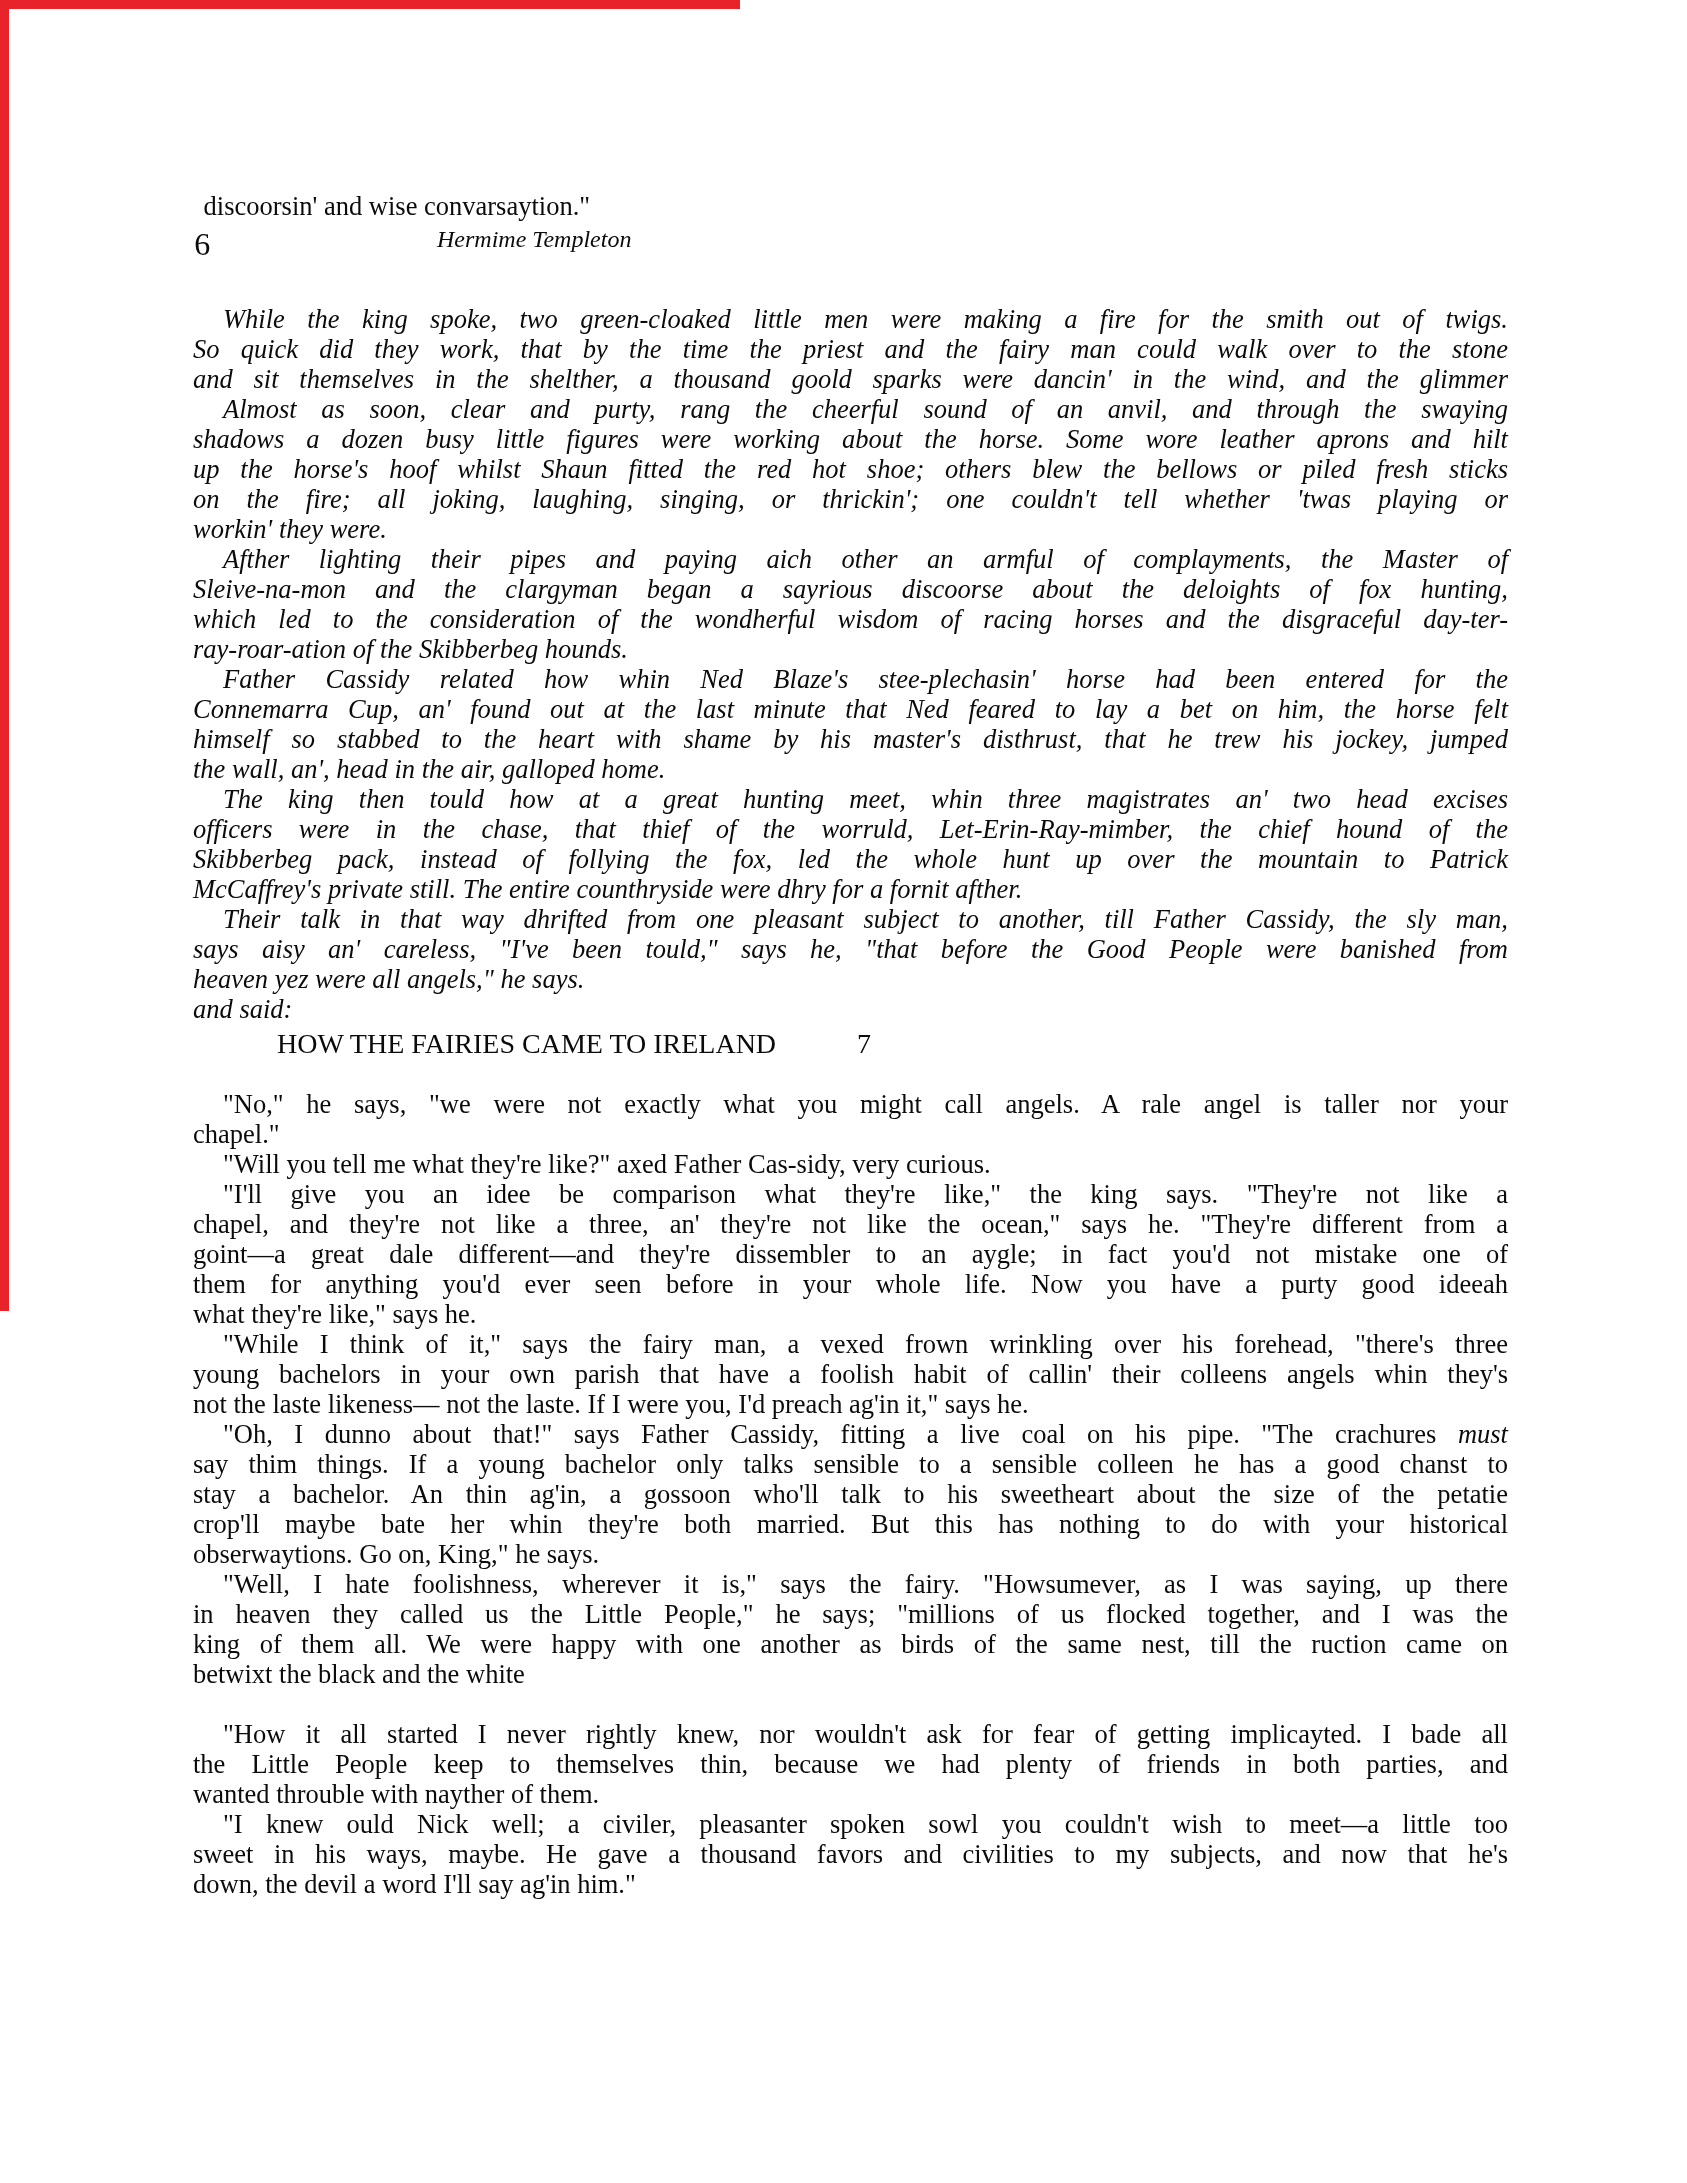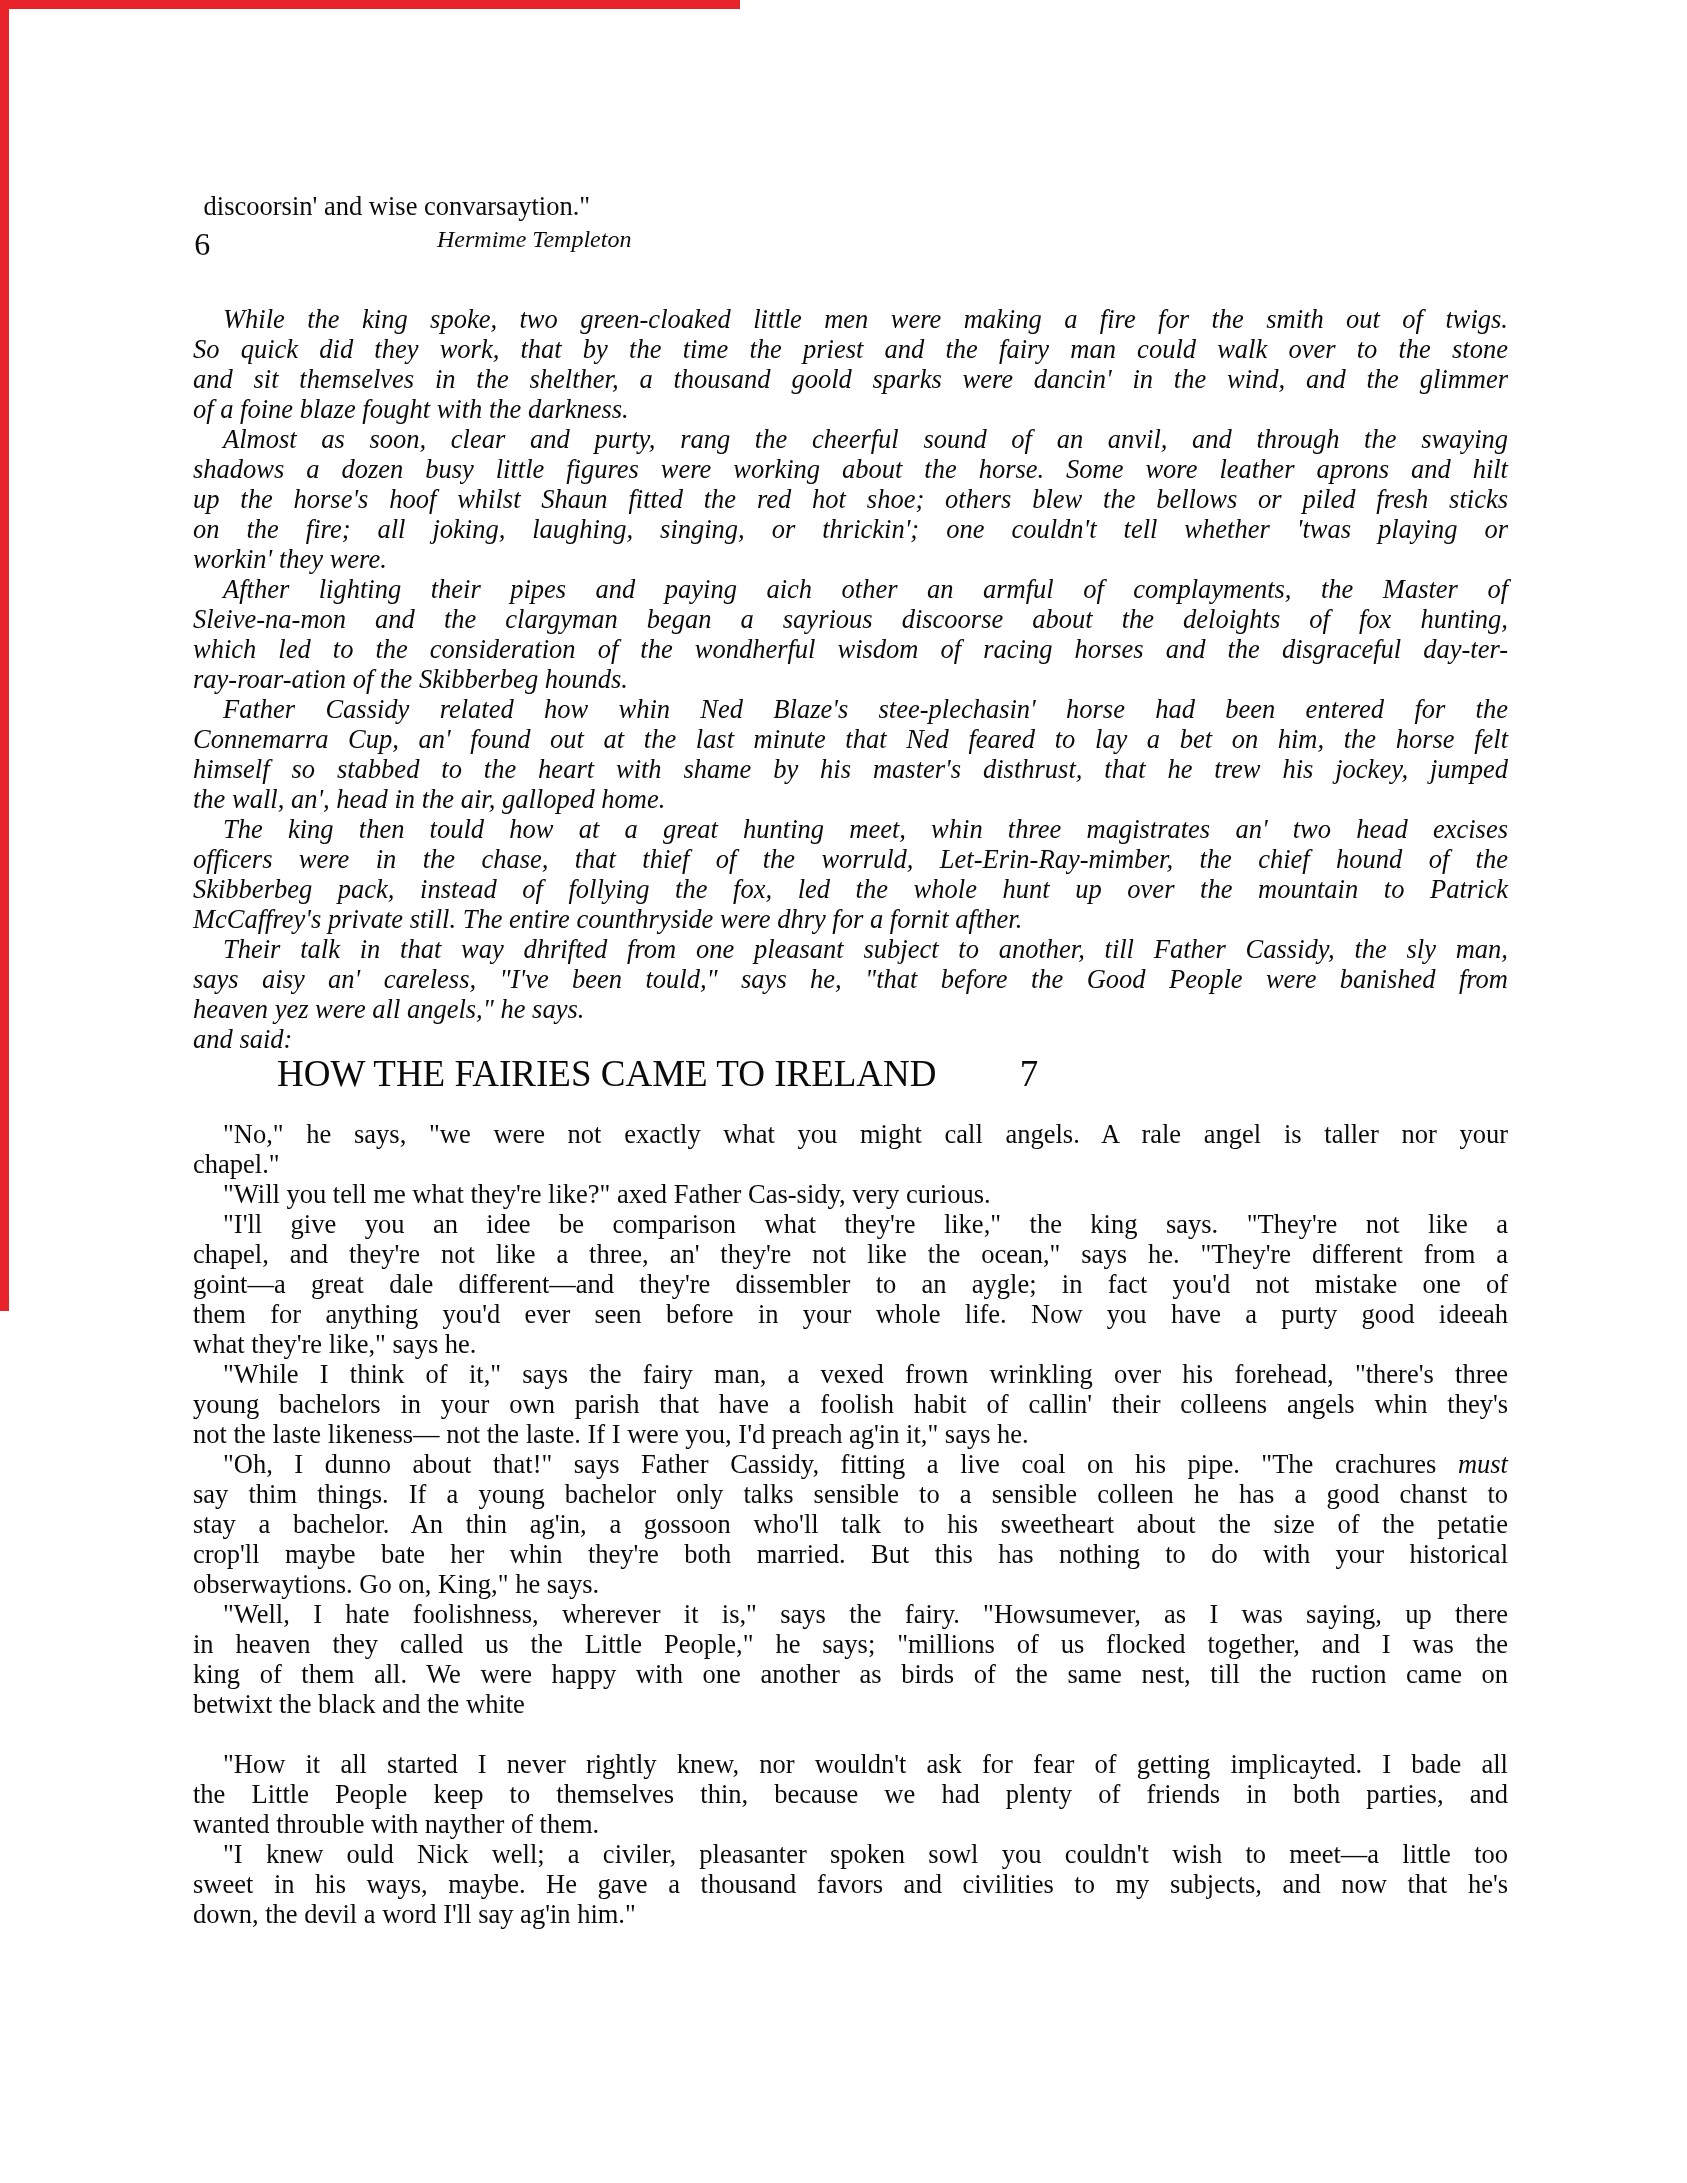--- a/index.html
+++ b/index.html
@@ -19,21 +19,21 @@
   .runhead .pn{position:absolute;left:1.3px;top:5.3px;font-size:32px;}
   .runhead .rtitle{position:absolute;left:244px;top:0;font-size:24px;font-style:italic;}
   .body-start{margin-top:38px;font-style:italic;}
   .para .line{
     text-align:justify;text-align-last:justify;text-justify:inter-word;
     line-height:30px;min-height:30px;
   }
   .para .line.last{text-align-last:left;}
   .para .line.first{text-indent:30px;}
   .para.gap-before{margin-top:30px;}
-  .sect{margin-top:5.3px;margin-bottom:30px;height:30px;text-indent:84px;font-size:37px;line-height:30px;}
+  .sect{margin-top:5.3px;margin-bottom:30px;height:30px;text-indent:84px;font-size:28px;line-height:30px;}
   .sect .sect-num{margin-left:74px;}
   i{}
 </style>
 </head>
 <body>
 
 <div class="page">
   <div class="red-bar-v" style="background-color: rgb(232, 35, 42);"></div>
   <div class="red-bar-h" style="background-color: rgb(232, 35, 42);"></div>
 
@@ -43,21 +43,20 @@
     <div class="runhead">
       <span class="pn">6</span>
       <span class="rtitle">Hermime Templeton</span>
     </div>
 
     <div id="paras1" class="body-start">
         <div class="para">
           <div class="line first">While the king spoke, two green-cloaked little men were making a fire for the smith out of twigs.</div>
           <div class="line">So quick did they work, that by the time the priest and the fairy man could walk over to the stone</div>
           <div class="line">and sit themselves in the shelther, a thousand goold sparks were dancin' in the wind, and the glimmer</div>
-          <div class="line last">of a foine blaze fought with the darkness.</div>
         </div>
         <div class="para">
           <div class="line first">Almost as soon, clear and purty, rang the cheerful sound of an anvil, and through the swaying</div>
           <div class="line">shadows a dozen busy little figures were working about the horse. Some wore leather aprons and hilt</div>
           <div class="line">up the horse's hoof whilst Shaun fitted the red hot shoe; others blew the bellows or piled fresh sticks</div>
           <div class="line">on the fire; all joking, laughing, singing, or thrickin'; one couldn't tell whether 'twas playing or</div>
           <div class="line last">workin' they were.</div>
         </div>
         <div class="para">
           <div class="line first">Afther lighting their pipes and paying aich other an armful of complayments, the Master of</div>

